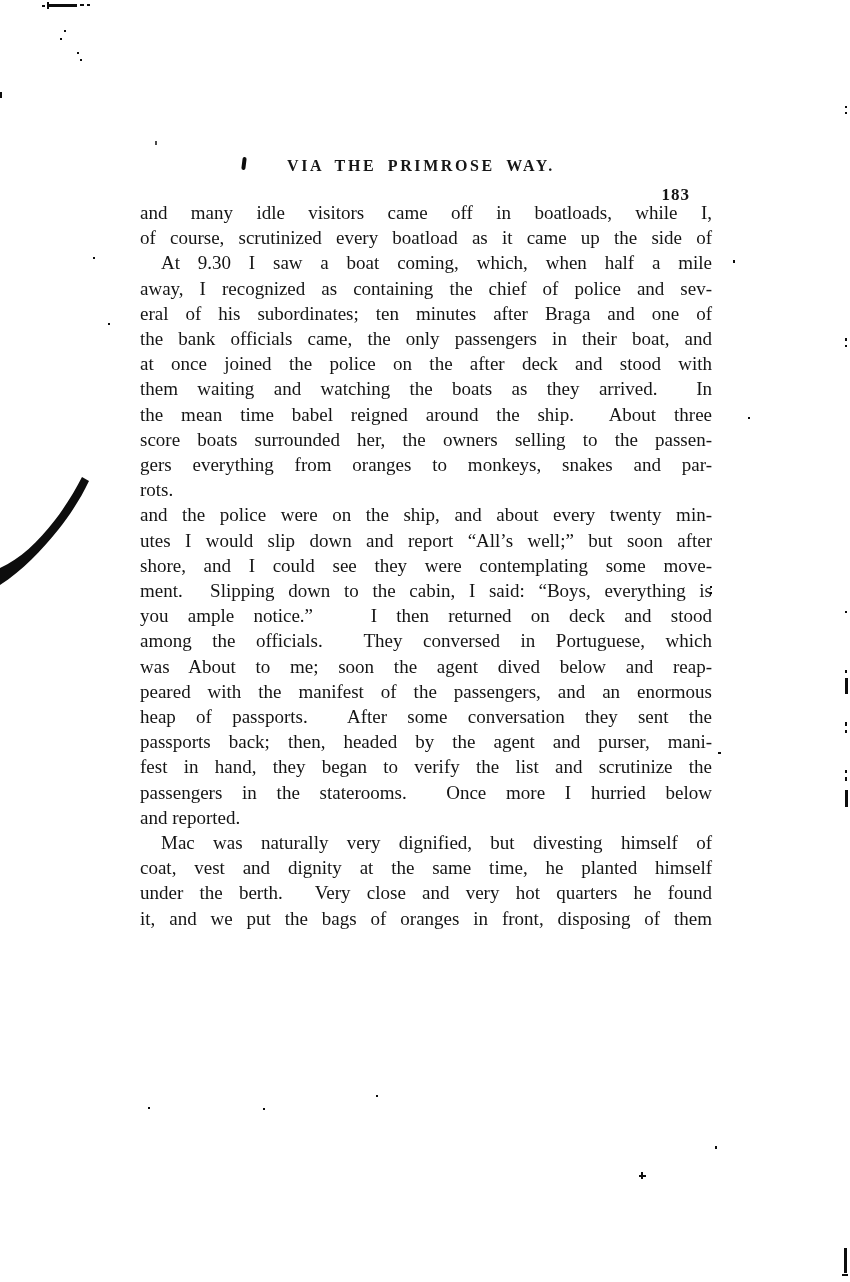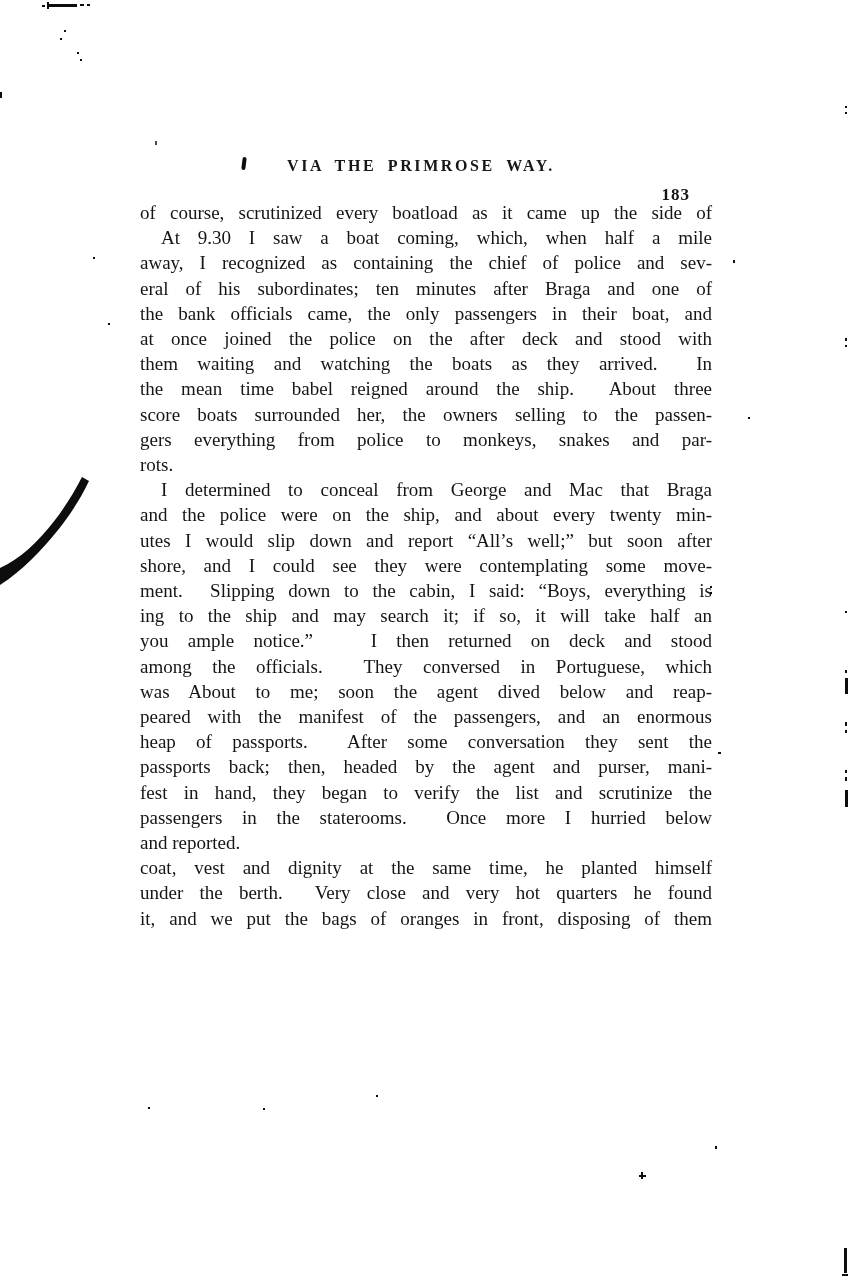--- a/index.html
+++ b/index.html
@@ -81,52 +81,52 @@
 
 <div class="page">
 
   <div class="running-head">
     <span class="running-title">VIA THE PRIMROSE WAY.</span>
     <span class="folio">183</span>
   </div>
 
   <div class="text-block">
       <div class="paragraph">
+        <div class="line">and many idle visitors came off in boatloads, while I,</div>
         <div class="line">of course, scrutinized every boatload as it came up the side of</div>
       </div>
       <div class="paragraph">
         <div class="line indent">At 9.30 I saw a boat coming, which, when half a mile</div>
         <div class="line">away, I recognized as containing the chief of police and sev-</div>
         <div class="line">eral of his subordinates; ten minutes after Braga and one of</div>
         <div class="line">the bank officials came, the only passengers in their boat, and</div>
         <div class="line">at once joined the police on the after deck and stood with</div>
         <div class="line">them waiting and watching the boats as they arrived.&nbsp; In</div>
         <div class="line">the mean time babel reigned around the ship.&nbsp; About three</div>
         <div class="line">score boats surrounded her, the owners selling to the passen-</div>
-        <div class="line">gers everything from police to monkeys, snakes and par-</div>
+        <div class="line">gers everything from oranges to monkeys, snakes and par-</div>
         <div class="line para-end">rots.</div>
       </div>
       <div class="paragraph">
-        <div class="line indent">I determined to conceal from George and Mac that Braga</div>
         <div class="line">and the police were on the ship, and about every twenty min-</div>
         <div class="line">utes I would slip down and report “All’s well;” but soon after</div>
         <div class="line">shore, and I could see they were contemplating some move-</div>
         <div class="line">ment.&nbsp; Slipping down to the cabin, I said: “Boys, everything is</div>
-        <div class="line">ing to the ship and may search it; if so, it will take half an</div>
         <div class="line">you ample notice.”&nbsp;&nbsp; I then returned on deck and stood</div>
         <div class="line">among the officials.&nbsp; They conversed in Portuguese, which</div>
         <div class="line">was About to me; soon the agent dived below and reap-</div>
         <div class="line">peared with the manifest of the passengers, and an enormous</div>
         <div class="line">heap of passports.&nbsp; After some conversation they sent the</div>
         <div class="line">passports back; then, headed by the agent and purser, mani-</div>
         <div class="line">fest in hand, they began to verify the list and scrutinize the</div>
         <div class="line">passengers in the staterooms.&nbsp; Once more I hurried below</div>
         <div class="line para-end">and reported.</div>
       </div>
       <div class="paragraph">
+        <div class="line indent">Mac was naturally very dignified, but divesting himself of</div>
         <div class="line">coat, vest and dignity at the same time, he planted himself</div>
         <div class="line">under the berth.&nbsp; Very close and very hot quarters he found</div>
         <div class="line">it, and we put the bags of oranges in front, disposing of them</div>
       </div>
     </div>
 
   <div class="ink-blot"></div>
 
   <svg class="pen-stroke-svg" width="100" height="120" viewBox="0 0 100 120">
     <path d="M 0 113 L 0 96 C 20 87, 38 70, 55 48 C 65 35, 75 19, 82 5 L 89 9 C 81 26, 70 43, 58 58 C 42 78, 22 99, 0 113 Z" fill="#0d0d0d"></path>

